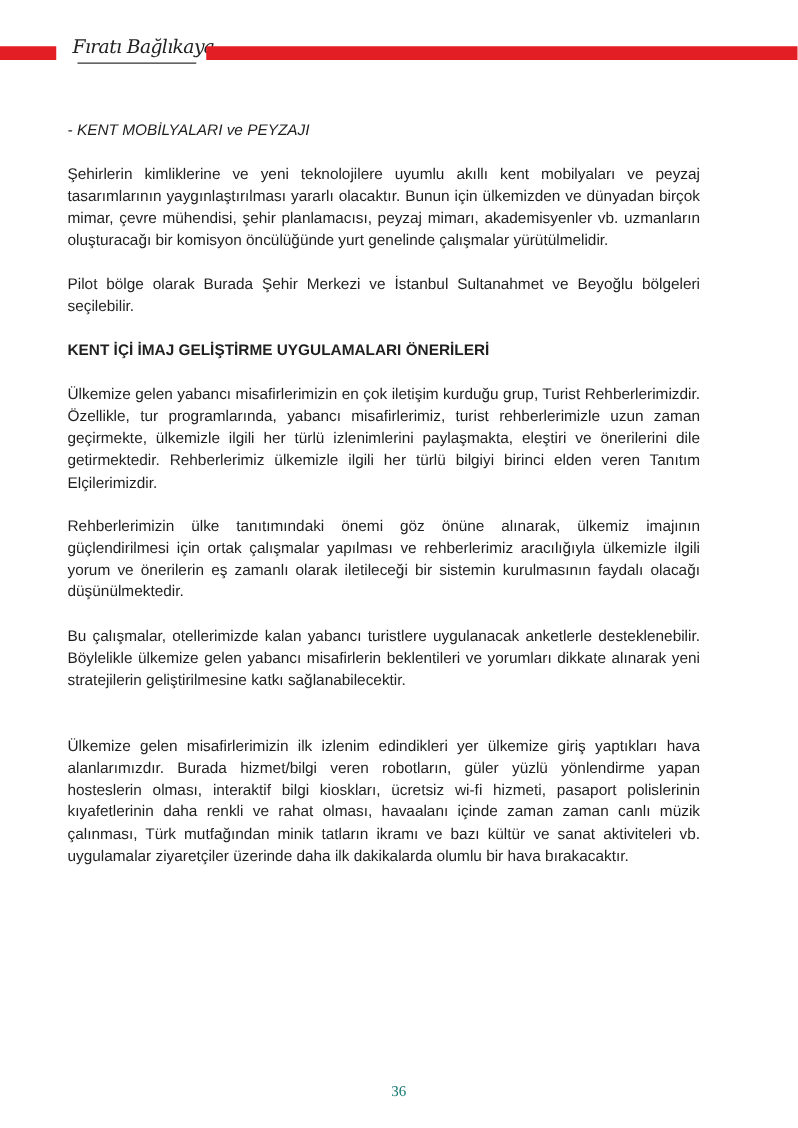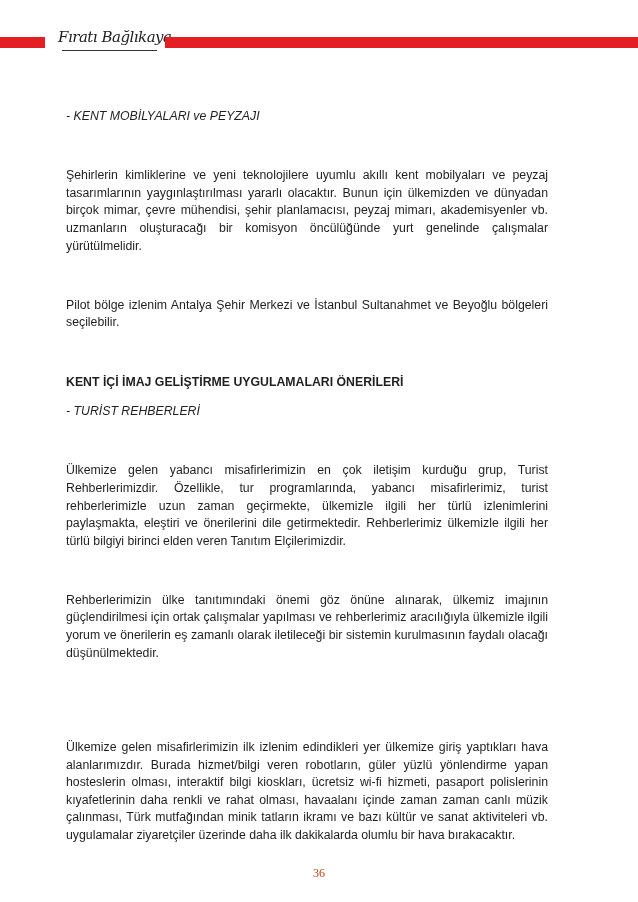--- a/index.html
+++ b/index.html
@@ -8,49 +8,49 @@
   .header { position: absolute; top: 34px; left: 0; width: 638px; height: 16px; }
   .bar-left { position: absolute; left: 0; top: 3px; width: 45px; height: 11px; background: #e31e24; }
   .bar-right { position: absolute; left: 165px; top: 3px; width: 473px; height: 11px; background: #e31e24; }
   .logo { position: absolute; left: 58px; top: -6px; width: 102px; height: 24px;
           font-family: "DejaVu Serif", serif; font-style: italic; font-size: 15px; color: #222;
           letter-spacing: -0.5px; white-space: nowrap; }
   .logo-line { position: absolute; left: 62px; top: 16px; width: 95px; height: 1px; background: #333; }
 
   .content { position: absolute; left: 54px; top: 96px; width: 506px;
              font-size: 12.3px; line-height: 17.6px; }
-  .content p { margin: 12px; text-align: justify; }
+  .content p { margin: 0; text-align: justify; }
   .gap { height: 17.6px; }
   .subhead { font-style: italic; text-transform: none; }
   .head { font-weight: bold; }
   .page-num { position: absolute; top: 866px; left: 0; width: 638px; text-align: center;
-              font-family: "Liberation Serif", serif; font-size: 12px; color: #c2410c; }
+              font-family: "Liberation Serif", serif; font-size: 12px; color: #0f766e; }
 </style>
 </head>
 <body>
 
 <div class="header">
   <div class="bar-left"></div>
   <div class="logo">Fıratı Bağlıkaya</div>
   <div class="logo-line"></div>
   <div class="bar-right"></div>
 </div>
 
 <div class="content">
   <p class="subhead">- KENT MOBİLYALARI ve PEYZAJI</p>
   <div class="gap"></div>
   <p>Şehirlerin kimliklerine ve yeni teknolojilere uyumlu akıllı kent mobilyaları ve peyzaj tasarımlarının yaygınlaştırılması yararlı olacaktır. Bunun için ülkemizden ve dünyadan birçok mimar, çevre mühendisi, şehir planlamacısı, peyzaj mimarı, akademisyenler vb. uzmanların oluşturacağı bir komisyon öncülüğünde yurt genelinde çalışmalar yürütülmelidir.</p>
   <div class="gap"></div>
-  <p>Pilot bölge izlenim Antalya Şehir Merkezi ve İstanbul Sultanahmet ve Beyoğlu bölgeleri seçilebilir.</p>
+  <p>Pilot bölge olarak Burada Şehir Merkezi ve İstanbul Sultanahmet ve Beyoğlu bölgeleri seçilebilir.</p>
   <div class="gap"></div>
   <p class="head">KENT İÇİ İMAJ GELİŞTİRME UYGULAMALARI ÖNERİLERİ</p>
-  <p class="subhead">- TURİST REHBERLERİ</p>
   <div class="gap"></div>
   <p>Ülkemize gelen yabancı misafirlerimizin en çok iletişim kurduğu grup, Turist Rehberlerimizdir. Özellikle, tur programlarında, yabancı misafirlerimiz, turist rehberlerimizle uzun zaman geçirmekte, ülkemizle ilgili her türlü izlenimlerini paylaşmakta, eleştiri ve önerilerini dile getirmektedir. Rehberlerimiz ülkemizle ilgili her türlü bilgiyi birinci elden veren Tanıtım Elçilerimizdir.</p>
   <div class="gap"></div>
   <p>Rehberlerimizin ülke tanıtımındaki önemi göz önüne alınarak, ülkemiz imajının güçlendirilmesi için ortak çalışmalar yapılması ve rehberlerimiz aracılığıyla ülkemizle ilgili yorum ve önerilerin eş zamanlı olarak iletileceği bir sistemin kurulmasının faydalı olacağı düşünülmektedir.</p>
   <div class="gap"></div>
+  <p>Bu çalışmalar, otellerimizde kalan yabancı turistlere uygulanacak anketlerle desteklenebilir. Böylelikle ülkemize gelen yabancı misafirlerin beklentileri ve yorumları dikkate alınarak yeni stratejilerin geliştirilmesine katkı sağlanabilecektir.</p>
   <div class="gap"></div>
   <div class="gap"></div>
   <p>Ülkemize gelen misafirlerimizin ilk izlenim edindikleri yer ülkemize giriş yaptıkları hava alanlarımızdır. Burada hizmet/bilgi veren robotların, güler yüzlü yönlendirme yapan hosteslerin olması, interaktif bilgi kioskları, ücretsiz wi-fi hizmeti, pasaport polislerinin kıyafetlerinin daha renkli ve rahat olması, havaalanı içinde zaman zaman canlı müzik çalınması, Türk mutfağından minik tatların ikramı ve bazı kültür ve sanat aktiviteleri vb. uygulamalar ziyaretçiler üzerinde daha ilk dakikalarda olumlu bir hava bırakacaktır.</p>
 </div>
 
 <div class="page-num">36</div>
 
 </body></html>

